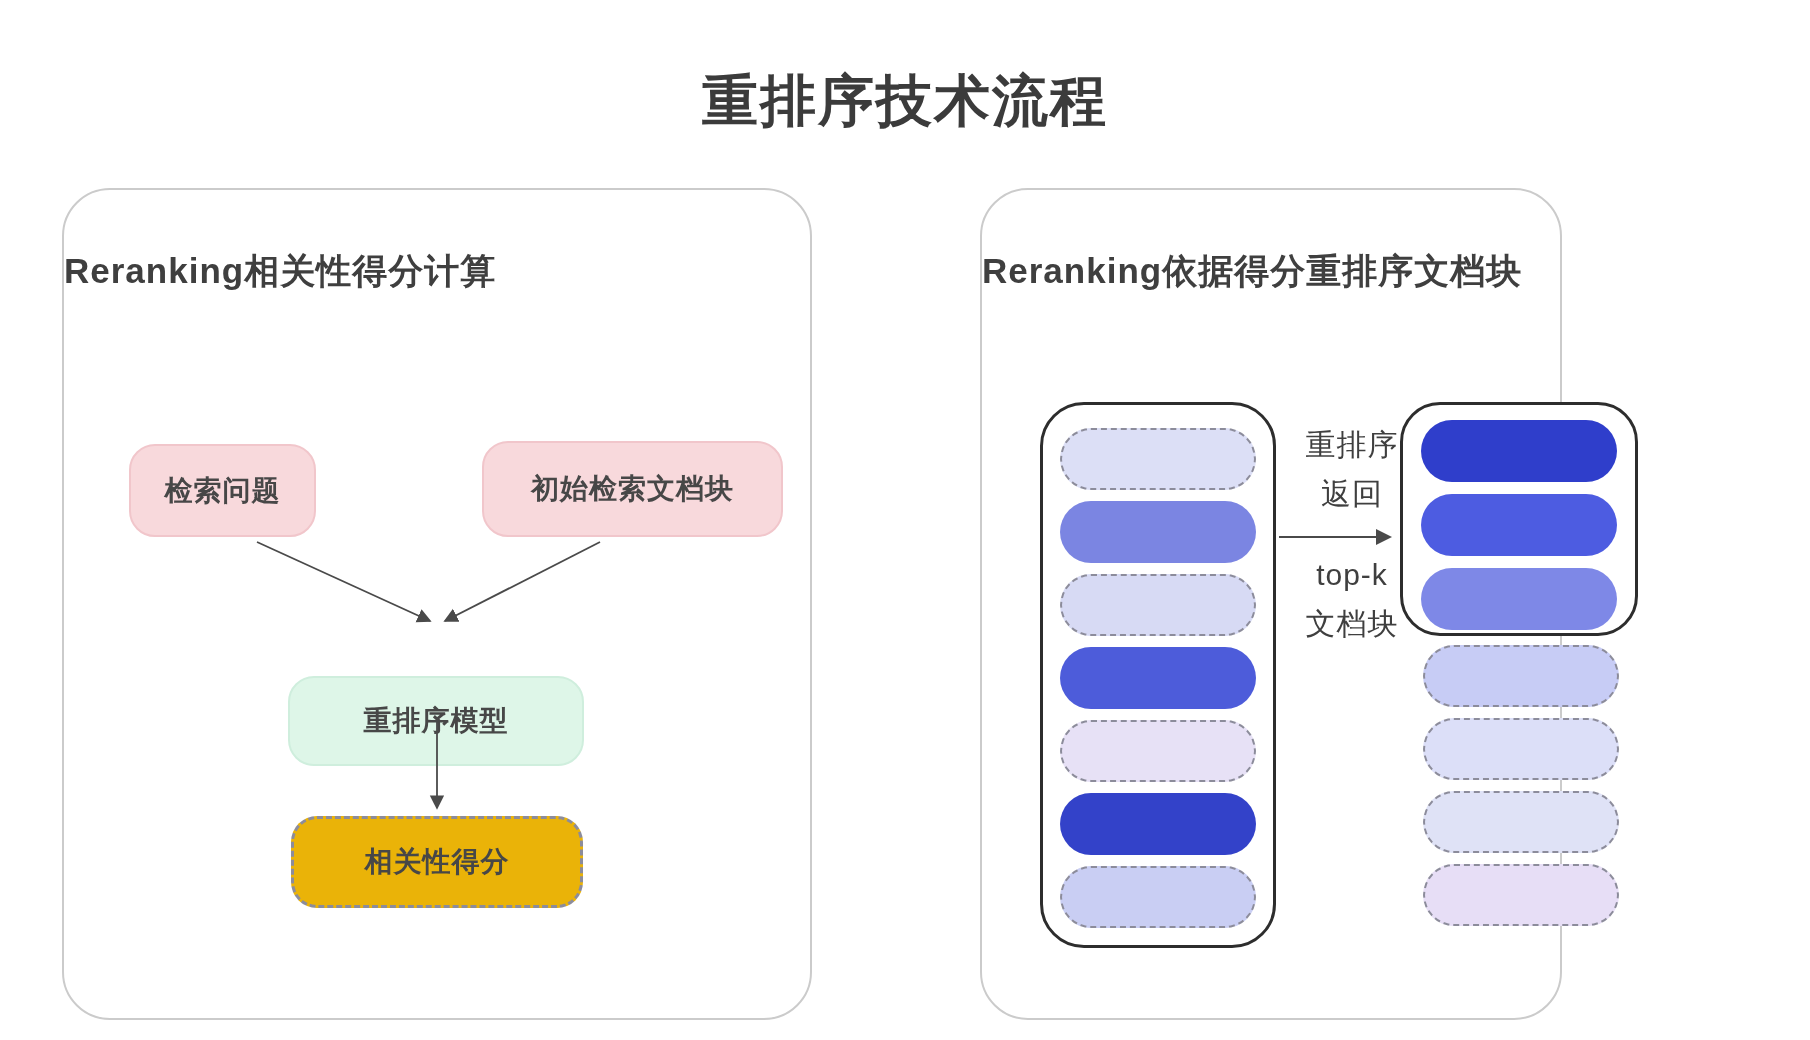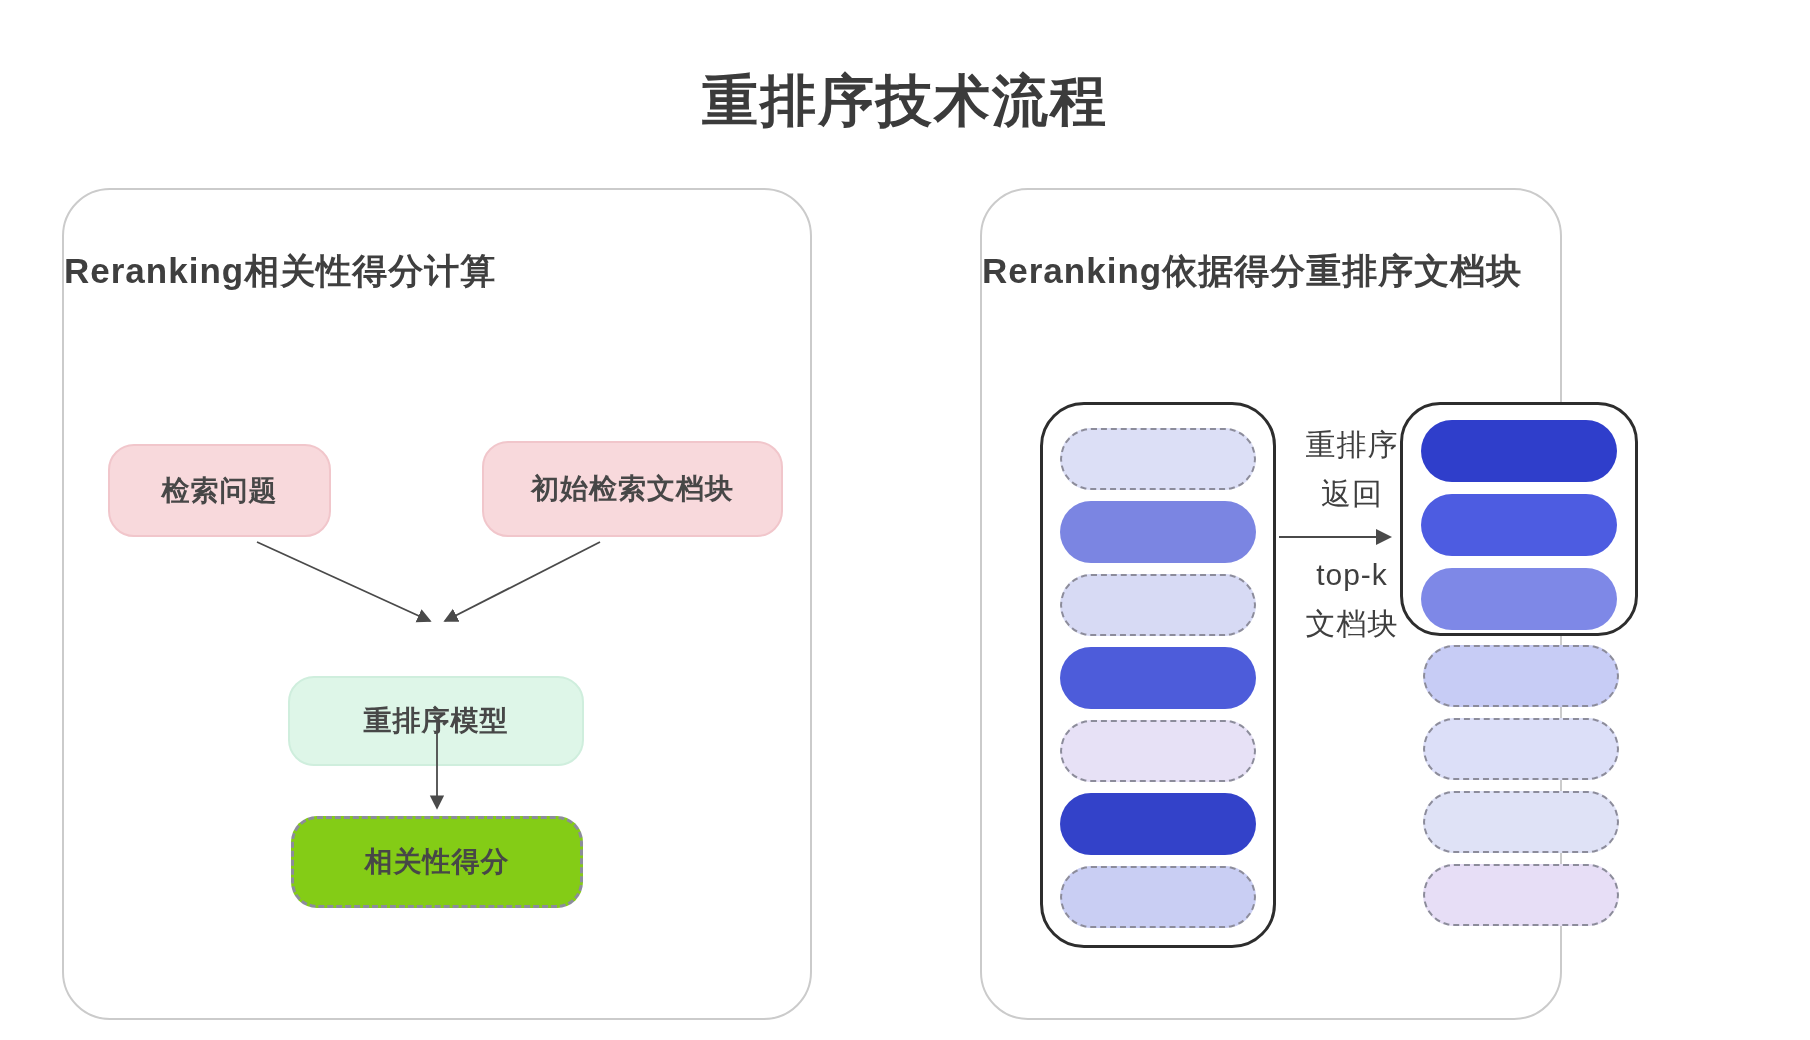--- a/index.html
+++ b/index.html
@@ -21,22 +21,22 @@
     position:absolute;left:0;top:58px;width:100%;text-align:left;
     font-size:35px;font-weight:700;color:#3f3f3f;letter-spacing:1px;
   }
   .node{
     position:absolute;display:flex;align-items:center;justify-content:center;
     border-radius:26px;font-size:28px;font-weight:700;color:#474747;
     box-sizing:border-box;letter-spacing:1px;
   }
   .node-pink{background:#f8d9dc;border:2px solid #f1c6cb;}
   .node-green{background:#def6e8;border:2px solid #cfeedd;}
-  .node-score{background:#84cc16;border:3px dashed #8c8c9b;}
-  .node-query{left:44px;top:254px;width:223px;height:93px;}
+  .node-score{background:#eab308;border:3px dashed #8c8c9b;}
+  .node-query{left:65px;top:254px;width:187px;height:93px;}
   .node-initial{left:418px;top:251px;width:301px;height:96px;}
   .node-model{left:224px;top:438px;width:296px;height:90px;margin-top:48px;}
   .node-score-box{left:227px;top:626px;width:292px;height:92px;}
   .arrow-layer{position:absolute;left:0;top:0;pointer-events:none;}
 
   .column-frame{
     position:absolute;box-sizing:border-box;border:3px solid #2d2d2d;
     display:flex;flex-direction:column;align-items:center;background:#ffffff;
   }
   .frame-initial{left:58px;top:212px;width:236px;height:546px;border-radius:44px;padding-top:23px;gap:11px;}

